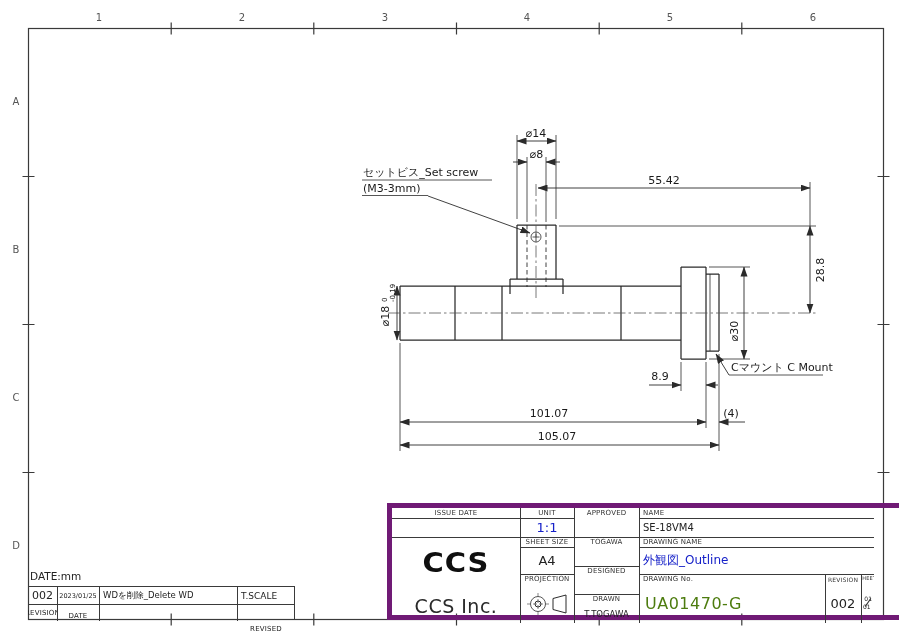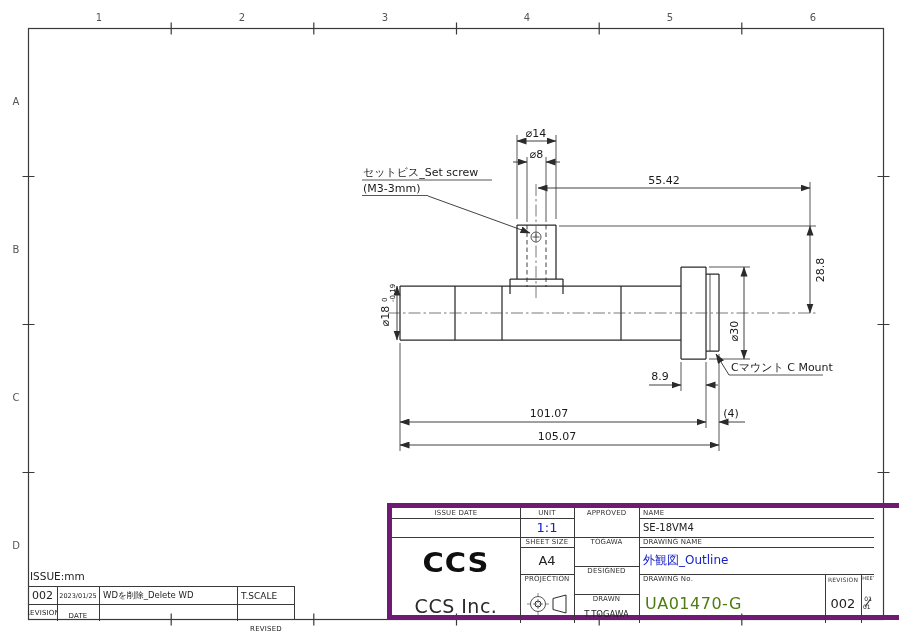--- a/index.html
+++ b/index.html
@@ -144,21 +144,21 @@
   <div class="gl" style="left:232px;top:12px;width:20px">2</div>
   <div class="gl" style="left:375px;top:12px;width:20px">3</div>
   <div class="gl" style="left:517px;top:12px;width:20px">4</div>
   <div class="gl" style="left:660px;top:12px;width:20px">5</div>
   <div class="gl" style="left:803px;top:12px;width:20px">6</div>
   <div class="gl" style="left:9px;top:96px;width:14px">A</div>
   <div class="gl" style="left:9px;top:244px;width:14px">B</div>
   <div class="gl" style="left:9px;top:392px;width:14px">C</div>
   <div class="gl" style="left:9px;top:540px;width:14px">D</div>
 
-  <div class="unit">ISSUE:mm</div>
+  <div class="unit">DATE:mm</div>
 
   <div class="rt">
     <div class="vl" style="left:29px;top:0;height:34px"></div>
     <div class="vl" style="left:71px;top:0;height:34px"></div>
     <div class="vl" style="left:209px;top:0;height:34px"></div>
     <div class="hl" style="left:0;top:17px;width:267px"></div>
     <div class="cell" style="left:0;top:0;width:29px;height:17px;font-size:11px">002</div>
     <div class="cell" style="left:29px;top:0;width:42px;height:17px;font-size:6.5px">2023/01/25</div>
     <div class="cell left" style="left:71px;top:0;width:138px;height:17px;font-size:8.5px">WDを削除_Delete WD</div>
     <div class="cell left" style="left:209px;top:0;width:58px;height:17px;font-size:9px">T.SCALE</div>

